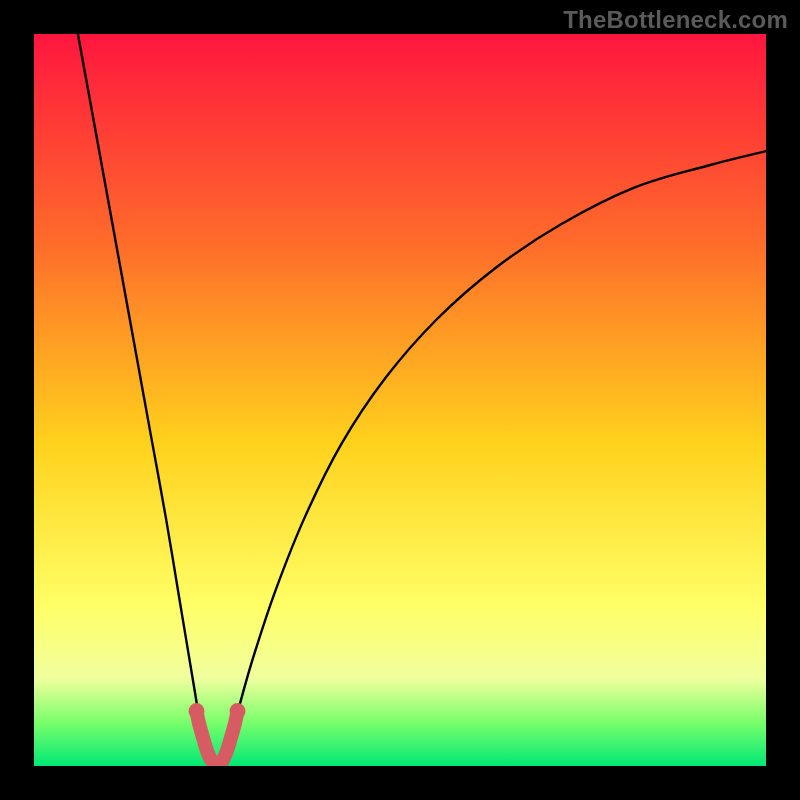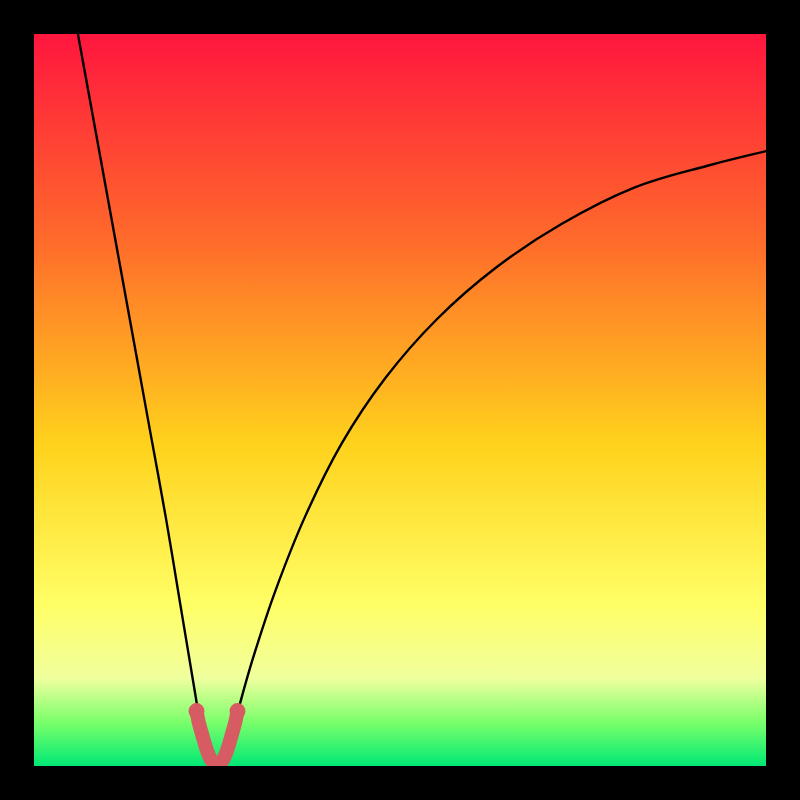--- a/index.html
+++ b/index.html
@@ -37,20 +37,21 @@
     letter-spacing: 0.2px;
   }
   svg {
     display: block;
   }
 </style>
 </head>
 <body>
 
 <div class="frame">
+  <div class="watermark">TheBottleneck.com</div>
   <div class="plot">
     <svg id="chart-svg" width="732" height="732" viewBox="0 0 732 732" preserveAspectRatio="none">
       <defs>
         <linearGradient id="bg-grad" x1="0" y1="0" x2="0" y2="1">
           <stop id="g0" offset="0%" stop-color="#ff163e"></stop>
           <stop id="g1" offset="28%" stop-color="#ff6a2b"></stop>
           <stop id="g2" offset="56%" stop-color="#ffd21c"></stop>
           <stop id="g3" offset="78%" stop-color="#ffff66"></stop>
           <stop id="g4" offset="88%" stop-color="#f0ff9e"></stop>
           <stop id="g5" offset="94%" stop-color="#7bff6b"></stop>

